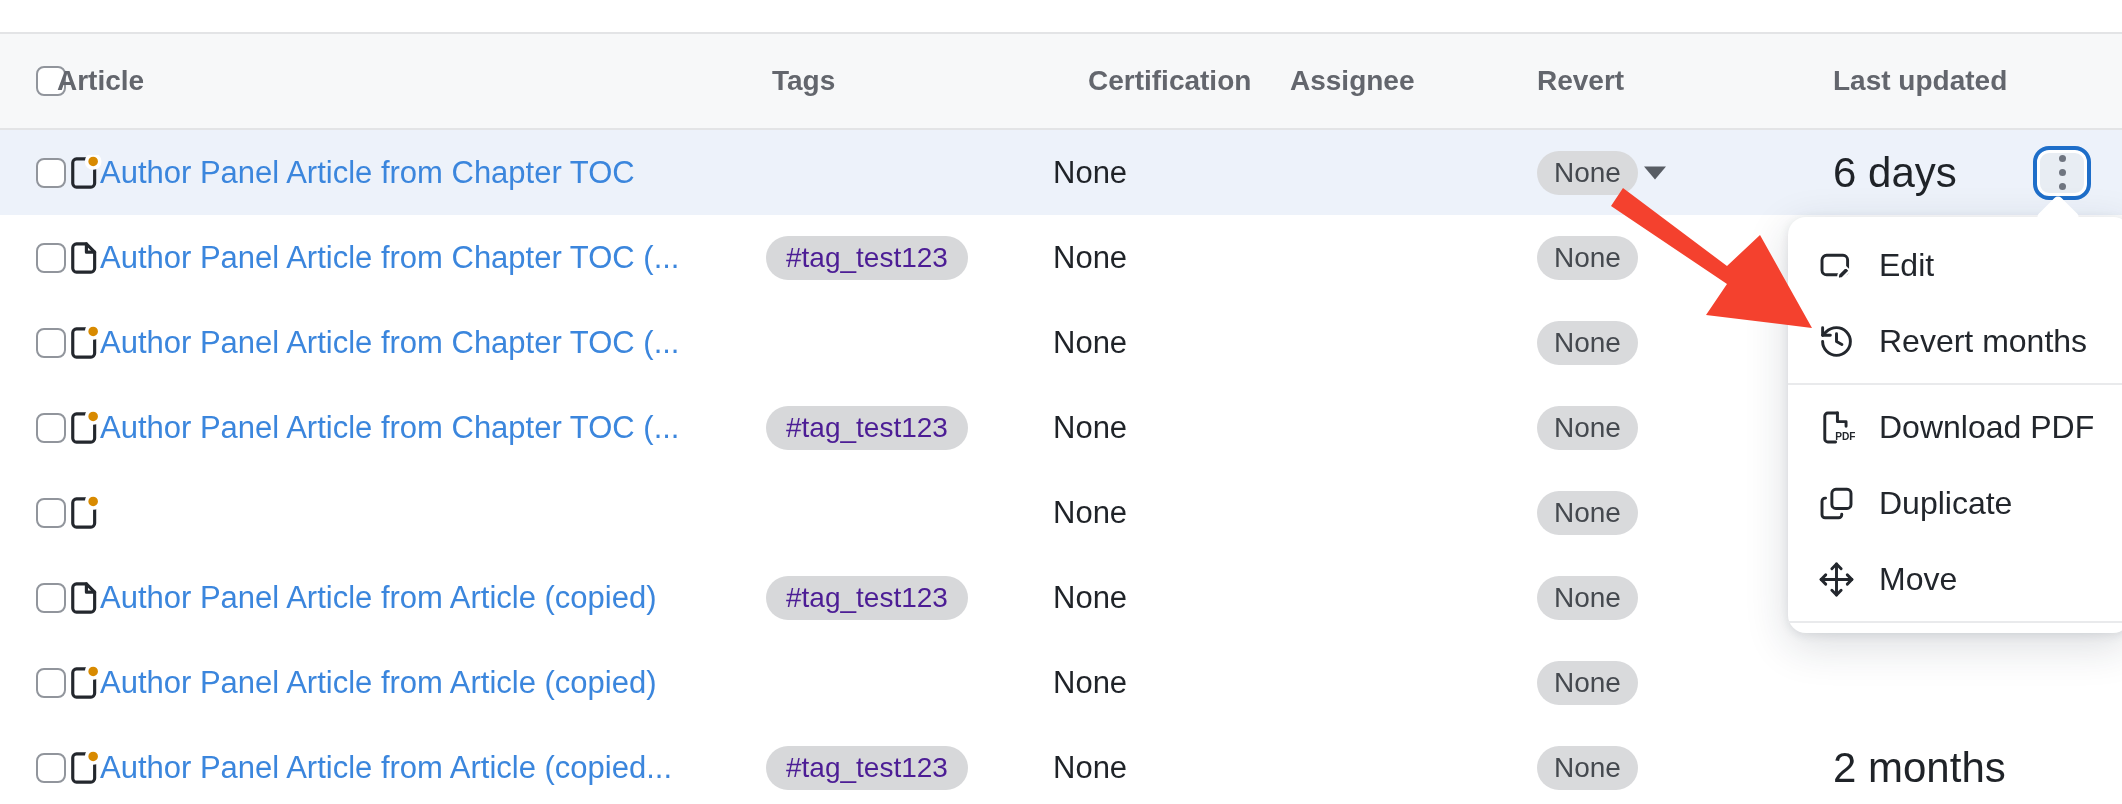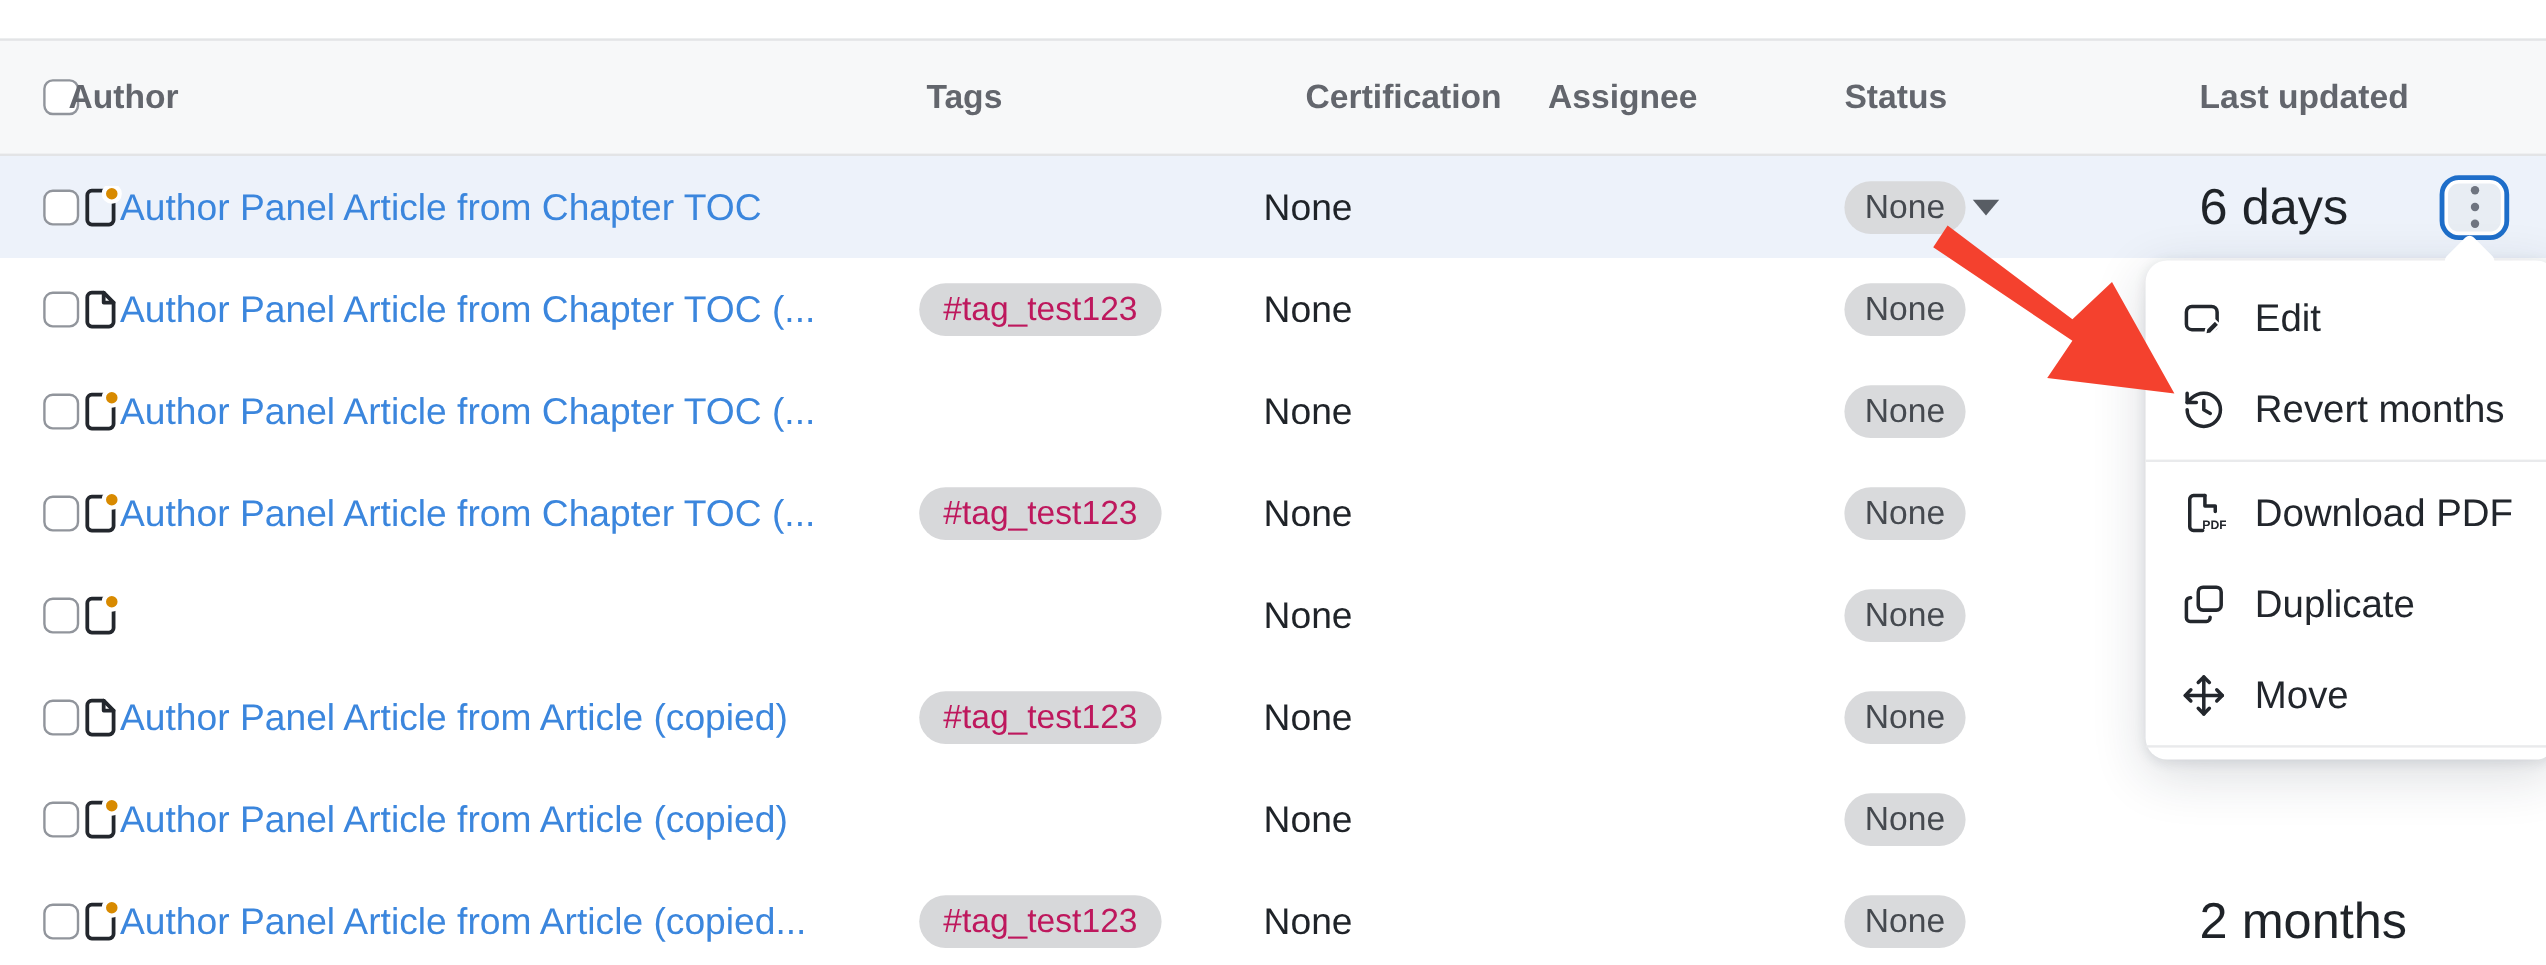--- a/index.html
+++ b/index.html
@@ -10,21 +10,21 @@
   .table{position:absolute;left:0;top:32px;width:2122px;}
   .thead{position:relative;height:94px;background:#f7f8f9;border-top:2px solid #e3e4e6;border-bottom:2px solid #e3e4e6;}
   .hcell{position:absolute;top:50%;transform:translateY(-50%);font-size:28px;font-weight:700;color:#63666d;white-space:nowrap;}
   .row{position:relative;height:85px;background:#fff;}
   .row.selected{background:#edf2fa;}
   .cell{position:absolute;top:50%;transform:translateY(-50%);white-space:nowrap;}
   .checkbox{left:36px;width:30px;height:30px;border:2.5px solid #91959c;border-radius:8px;background:#fff;box-sizing:border-box;cursor:pointer;}
   .doc-icon{left:66px;width:36px;height:36px;}
   .doc-icon svg{display:block;}
   .title{left:100px;font-size:31px;color:#3b86dd;cursor:pointer;}
-  .tag-pill{left:766px;height:44px;line-height:44px;border-radius:22px;background:#d7d8da;color:#be185d;font-size:28px;padding:0 20px;}
+  .tag-pill{left:766px;height:44px;line-height:44px;border-radius:22px;background:#d7d8da;color:#4c1d95;font-size:28px;padding:0 20px;}
   .cert{left:1053px;font-size:31px;color:#1f2328;}
   .status-pill{left:1537px;height:44px;line-height:44px;border-radius:22px;background:#d9dadc;color:#45494f;font-size:28px;padding:0 17px;cursor:pointer;}
   .status-caret{left:1644px;width:0;height:0;border-left:11px solid transparent;border-right:11px solid transparent;border-top:13px solid #585d64;cursor:pointer;}
   .updated{left:1833px;font-size:42px;color:#1f2328;}
   .kebab{left:2033px;width:58px;height:54px;border-radius:16px;background:#e8edf3;border:4px solid #1e6ec9;box-shadow:inset 0 0 0 3px #ffffff;box-sizing:border-box;cursor:pointer;
          display:flex;flex-direction:column;align-items:center;justify-content:center;gap:7px;}
   .kebab i{width:7px;height:7px;border-radius:50%;background:#6f7580;}
   .menu{position:absolute;left:1788px;top:217px;width:343px;background:#ffffff;border-radius:18px;
         box-shadow:0 12px 44px rgba(25,35,55,.16),0 2px 10px rgba(25,35,55,.10);
         padding:10px 0 6px 0;z-index:5;}
@@ -34,25 +34,25 @@
   .menu-divider{height:2px;background:#e9eaec;margin:4px 0;}
   .arrow-overlay{position:absolute;left:0;top:0;z-index:10;pointer-events:none;}
 </style>
 </head>
 <body>
 
 <div class="table">
   <div class="thead">
     <span class="cell checkbox" style="top:50%;"></span>
     <div id="head-cells">
-        <span class="hcell" style="left: 57px;">Author</span>
+        <span class="hcell" style="left: 57px;">Article</span>
         <span class="hcell" style="left: 772px;">Tags</span>
         <span class="hcell" style="left: 1053px; margin-left: 35px;">Certification</span>
         <span class="hcell" style="left: 1290px;">Assignee</span>
-        <span class="hcell" style="left: 1537px;">Status</span>
+        <span class="hcell" style="left: 1537px;">Revert</span>
         <span class="hcell" style="left: 1833px;">Last updated</span>
       </div>
   </div>
   <div id="rows">
       <div class="row selected">
         <span class="cell checkbox"></span>
         <span class="cell doc-icon">
           <svg width="36" height="36" viewBox="0 0 24 24" fill="none" stroke="#23272d" stroke-linecap="round" stroke-linejoin="round" stroke-width="2.1">
        <path d="M13.6 2.6H7a2.5 2.5 0 0 0-2.5 2.5v13.8A2.5 2.5 0 0 0 7 21.4h9.6a2.5 2.5 0 0 0 2.5-2.5V8.1z"></path>
        <circle cx="18.1" cy="4.3" r="4.4" fill="#d88a00" stroke="#ffffff" stroke-width="2.4"></circle>

